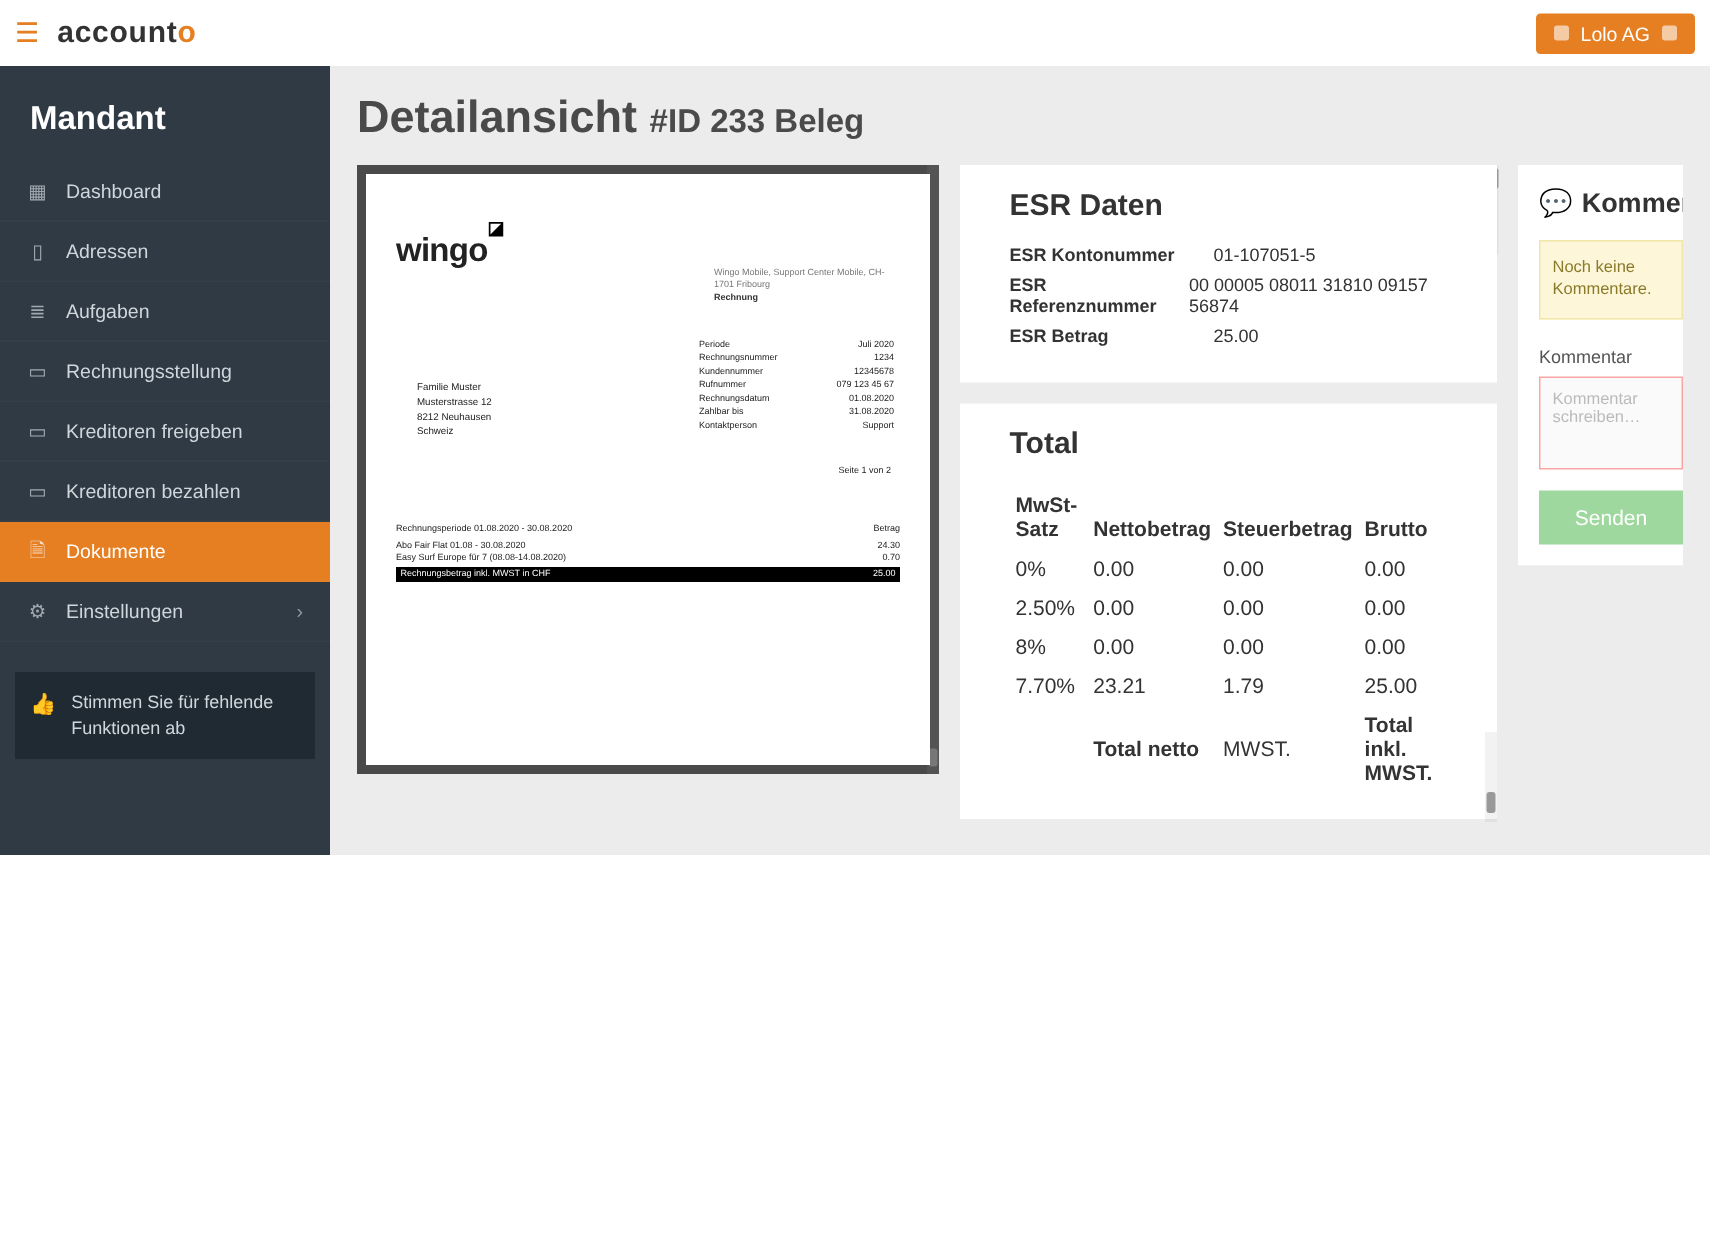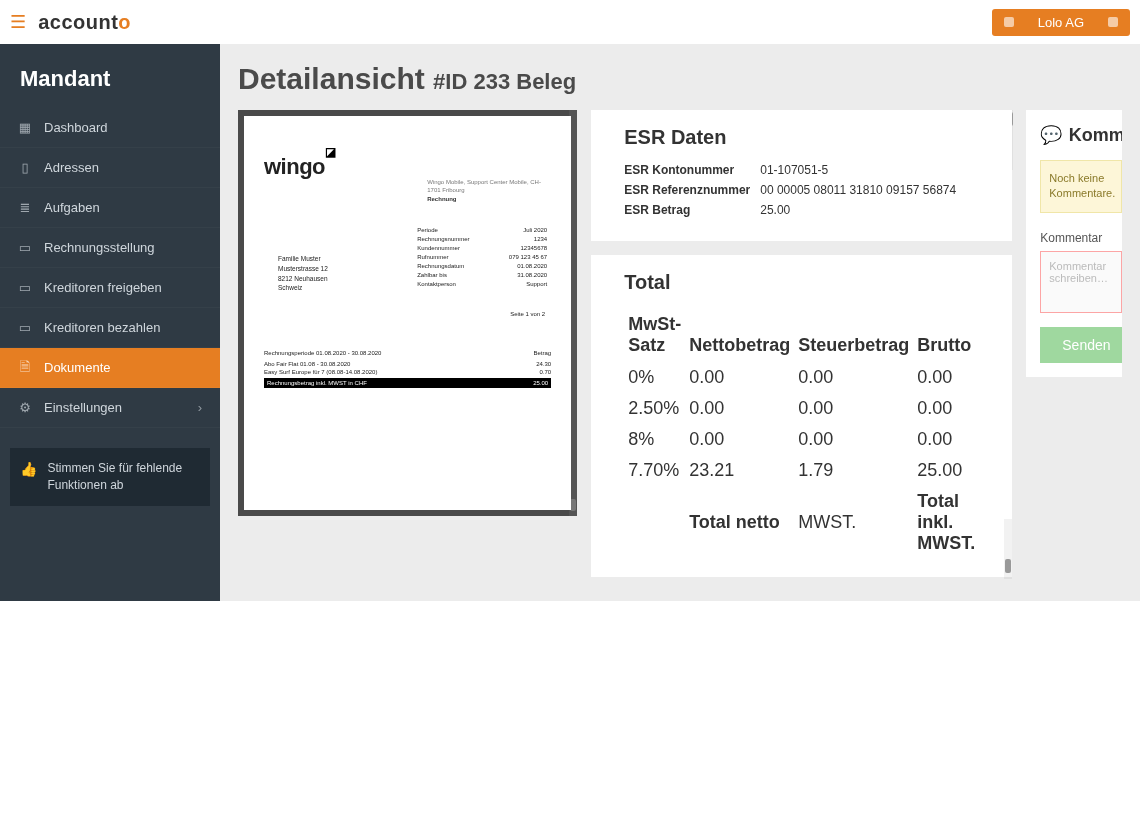--- a/index.html
+++ b/index.html
@@ -2,21 +2,21 @@
 <html><head>
 <meta charset="utf-8">
 <style>
 * { box-sizing: border-box; margin: 0; padding: 0; }
 body { font-family: Arial, Helvetica, sans-serif; font-size: 14px; color: #333; background: #fff; width: 1140px; }
 .topbar { height: 44px; display: flex; align-items: center; padding: 0 10px; justify-content: space-between; }
 .topbar-left { display: flex; align-items: center; gap: 12px; }
 .hamburger { color: #e67e22; font-size: 18px; cursor: pointer; }
 .logo { font-weight: 900; font-size: 20px; letter-spacing: 0.5px; }
 .logo .orange { color: #e67e22; }
-.user-pill { background: #e67e22; color: #fff; padding: 6px 12px; border-radius: 3px; display: flex; align-items: center; gap: 24px; font-size: 13px; cursor: pointer; }
+.user-pill { background: #e67e22; color: #fff; padding: 6px 12px; border-radius: 3px; display: flex; align-items: center; gap: 8px; font-size: 13px; cursor: pointer; }
 .user-pill .sq { width: 10px; height: 10px; background: rgba(255,255,255,0.6); border-radius: 2px; }
 .container { display: flex; background: #ececec; min-height: 500px; }
 .sidebar { width: 220px; background: #2f3a44; color: #cfd6dc; display: flex; flex-direction: column; }
 .sidebar-title { color: #fff; font-size: 22px; font-weight: 700; padding: 22px 20px 16px; }
 .nav-item { display: flex; align-items: center; gap: 12px; padding: 12px 18px; cursor: pointer; font-size: 13px; border-bottom: 1px solid rgba(255,255,255,0.03); }
 .nav-item.active { background: #e67e22; color: #fff; }
 .nav-item .icon { width: 14px; height: 14px; opacity: 0.7; display: inline-flex; align-items: center; justify-content: center; }
 .nav-item .chev { margin-left: auto; opacity: 0.6; }
 .vote-box { margin: 20px 10px 12px; background: #1f2a33; padding: 12px 10px; display: flex; gap: 10px; align-items: flex-start; font-size: 12px; line-height: 1.4; cursor: pointer; }
 .vote-box .thumb { font-size: 14px; color:#fff; }
@@ -38,21 +38,21 @@
 .doc-pageno { position:absolute; right:26px; top:195px; font-size:6px; }
 .doc-lines { position:absolute; left:20px; right:20px; top:234px; font-size:6px; }
 .doc-lines .hdr { font-size:6px; margin-bottom:4px; }
 .doc-lines .row { display:flex; justify-content:space-between; padding:1px 0;}
 .doc-lines .total { background:#000; color:#fff; padding:2px 3px; display:flex; justify-content:space-between; margin-top:2px;}
 .right-col { flex:1; display:flex; flex-direction:column; gap:14px; position:relative; }
 .panel { background:#fff; padding:16px 33px 18px; position:relative; }
 .panel h2 { font-size:20px; font-weight:700; color:#333; margin-bottom:14px; }
 .esr-row { display:flex; margin:6px 0; font-size:12px; }
 .esr-row .lbl { width:136px; font-weight:700; }
-.totals table { width:100%; border-collapse:collapse; font-size:18px; }
+.totals table { width:100%; border-collapse:collapse; font-size:14px; }
 .totals th { text-align:left; font-weight:700; padding:6px 4px; vertical-align:bottom; }
 .totals td { padding:5px 4px; }
 .scroll-hint { position:absolute; right:-1px; top:0; width:8px; height:60px; background:rgba(0,0,0,0.05); }
 .scroll-knob { position:absolute; right:0; top:2px; width:6px; height:14px; background:#999; border-radius:2px; }
 .scroll-hint2 { position:absolute; right:0px; bottom:-2px; width:8px; height:60px; background:rgba(0,0,0,0.05); }
 .scroll-knob2 { position:absolute; right:1px; bottom:6px; width:6px; height:14px; background:#999; border-radius:2px; }
 .comments-col { width:110px; overflow:hidden; }
 .comments-panel { background:#fff; padding:14px 0 14px 14px; }
 .comments-title { font-size:18px; font-weight:700; display:flex; align-items:center; gap:6px; margin-bottom:14px; }
 .no-comments { background:#fdf6d8; border:1px solid #f0e6a8; padding:10px 8px; font-size:11px; color:#8a7a2a; line-height:1.4; margin-bottom:18px; }

